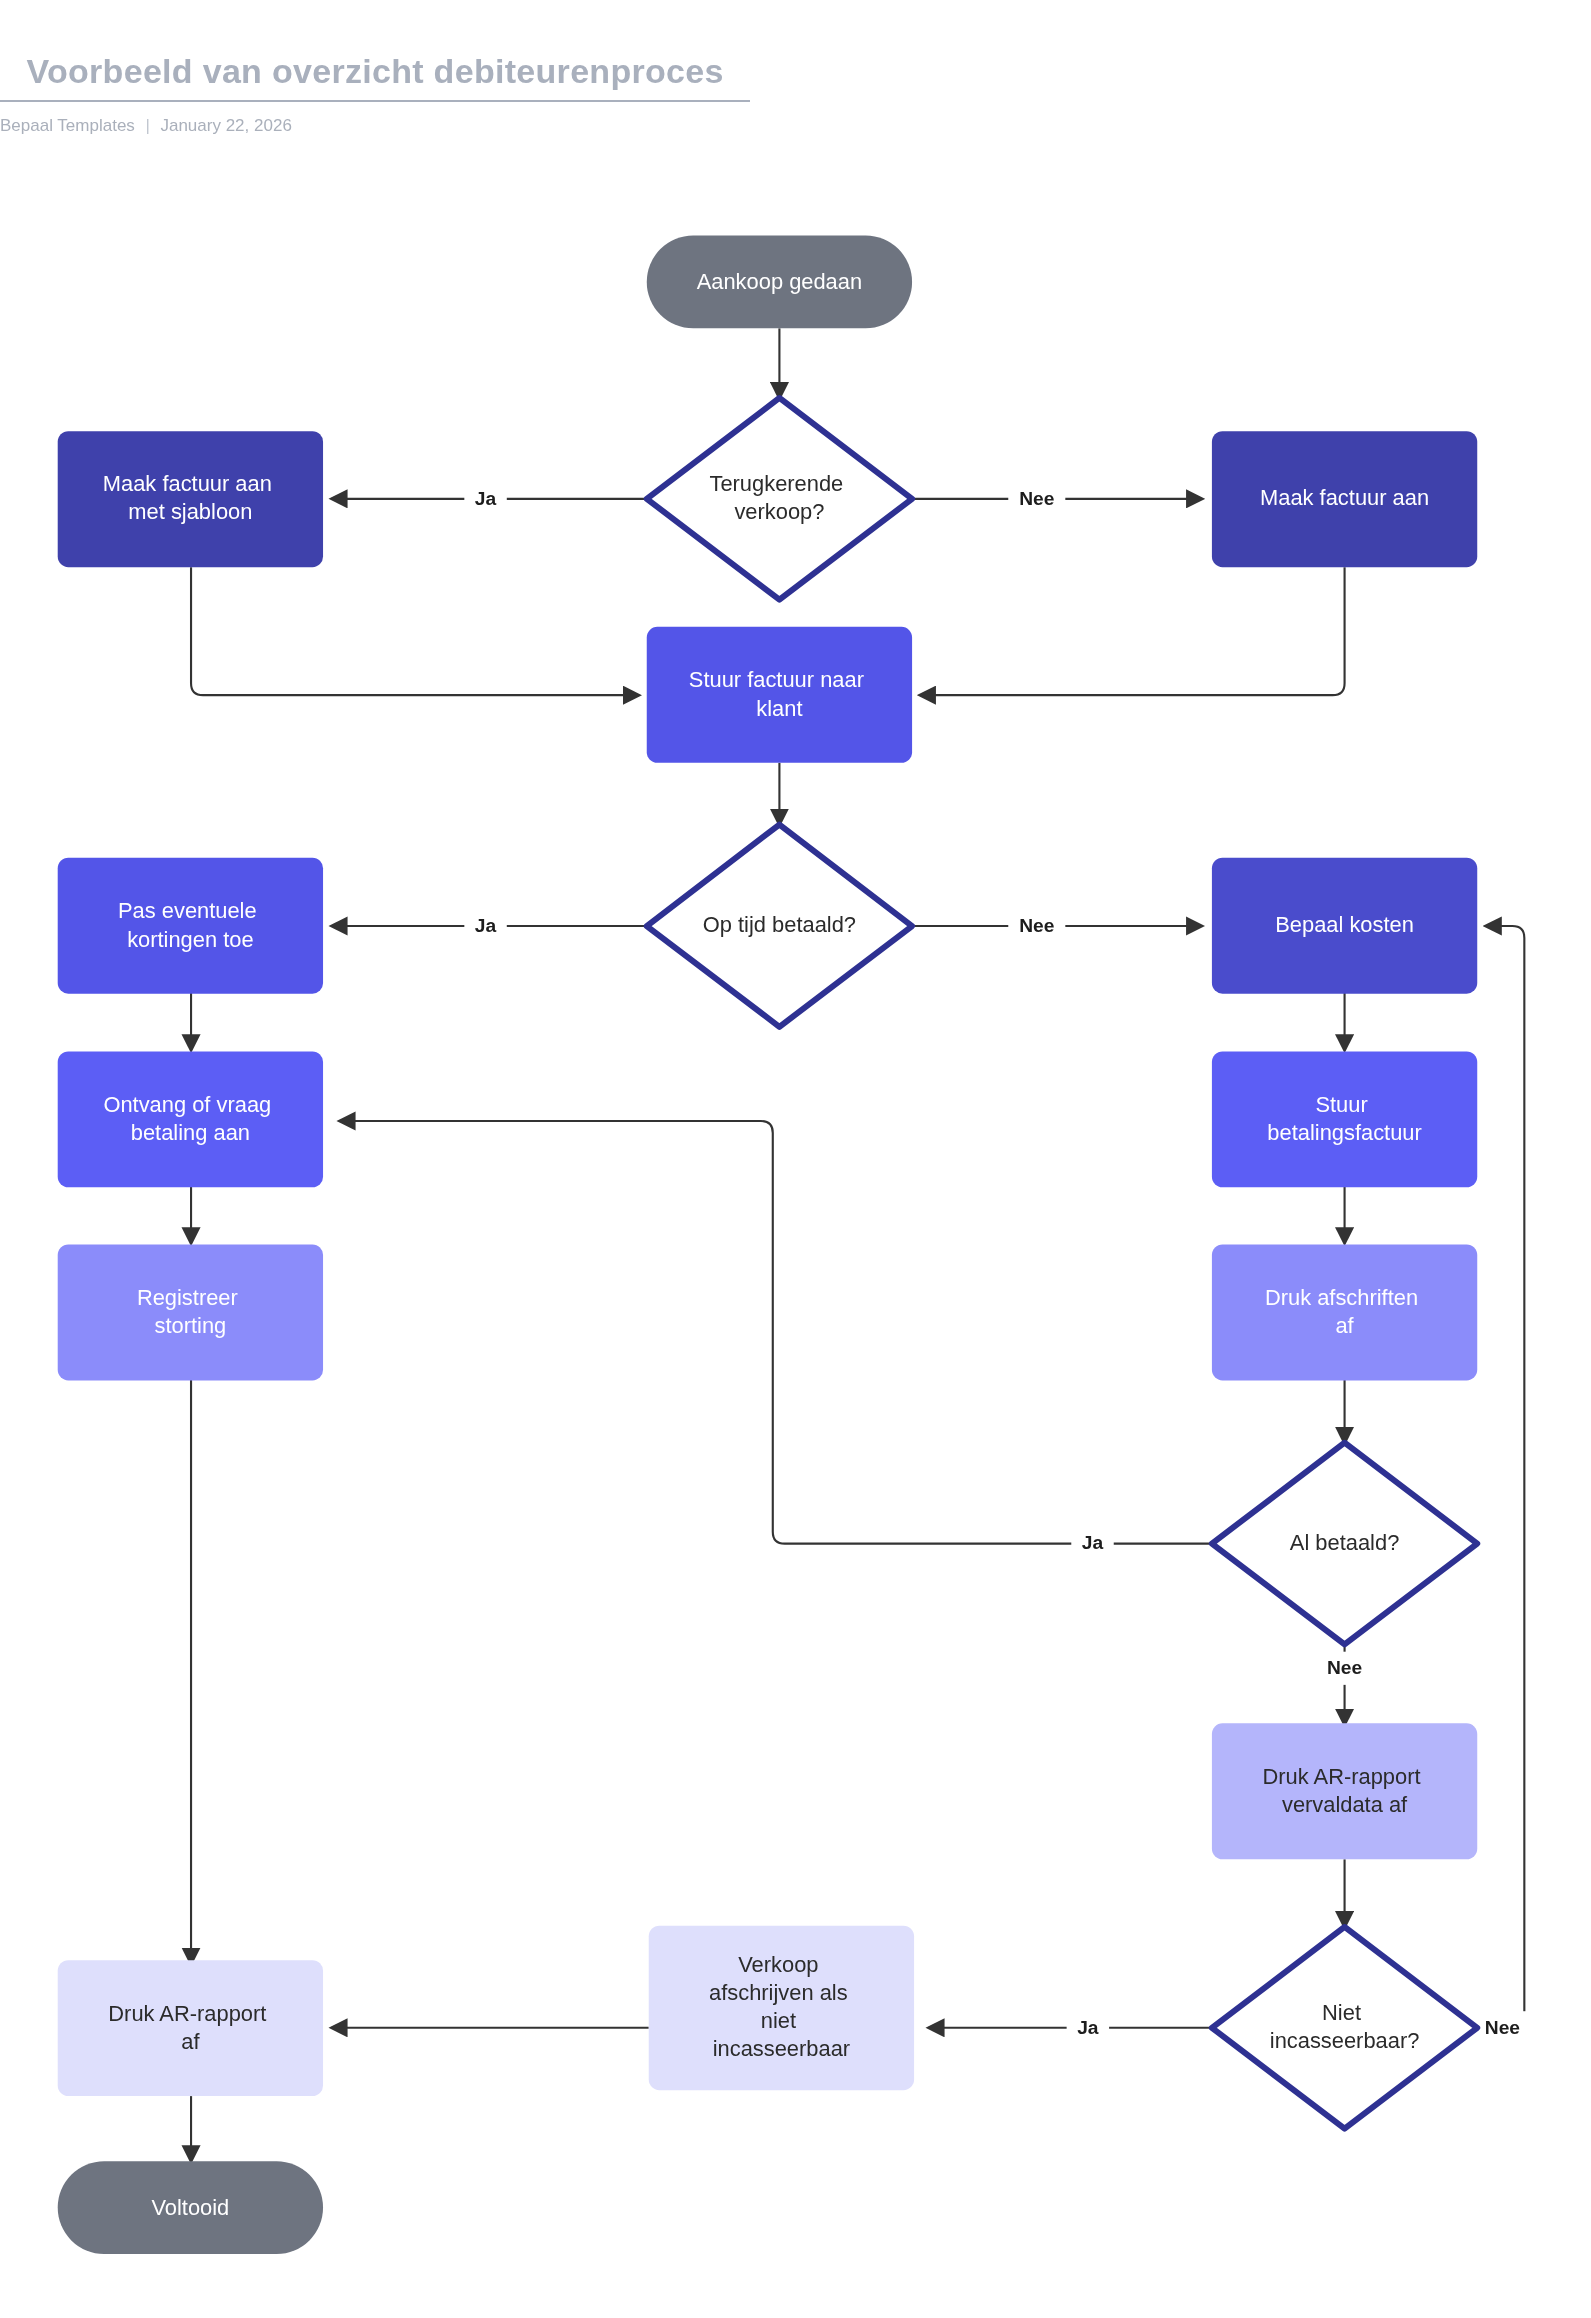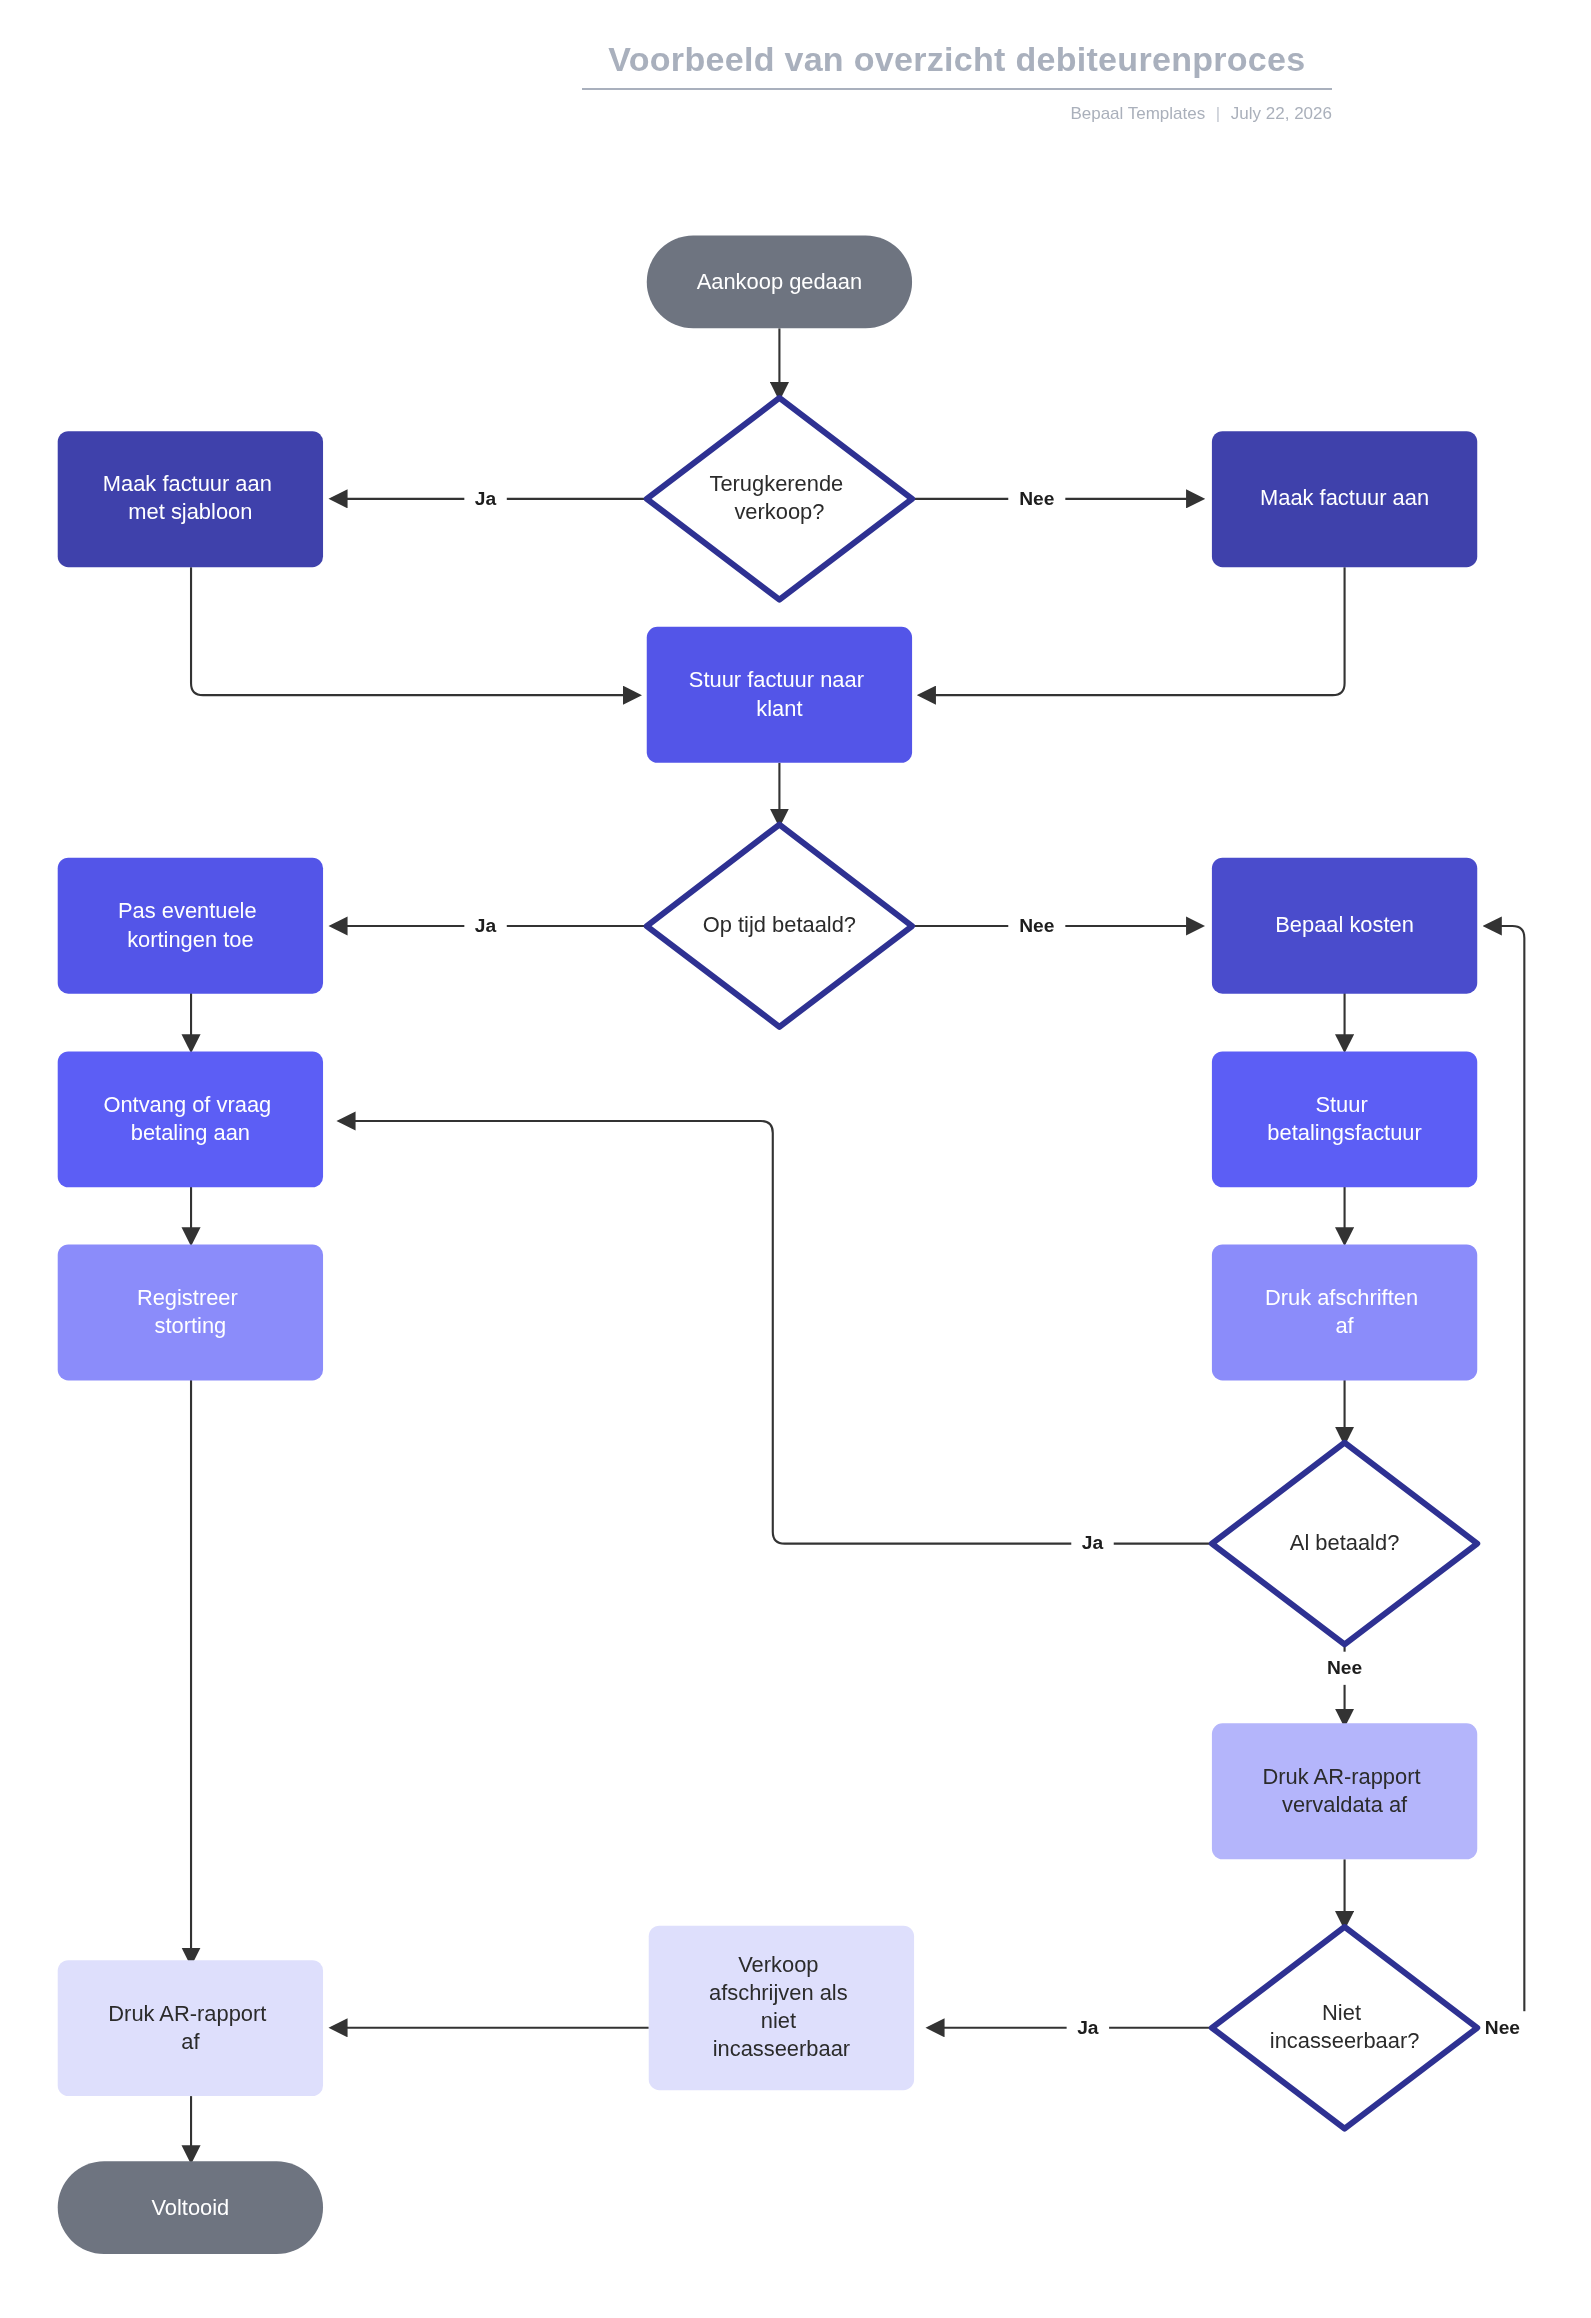--- a/index.html
+++ b/index.html
@@ -16,24 +16,24 @@
   }
   #page {
     position: relative;
     width: 1592px;
     height: 2319px;
     background: #ffffff;
   }
   
   .header {
     position: absolute;
-    top: 41px;
+    top: 53px;
     left: 0;
     width: 1332px;
-    text-align: right;
+    text-align: left;
   }
   .title-wrap {
     display: inline-block;
     padding: 0 26.5px 9.3px 26.5px;
     border-bottom: 2.7px solid #a9b0bd;
   }
   .title {
     font-size: 34px;
     font-weight: bold;
     color: #a9b0bd;
@@ -94,21 +94,21 @@
 </head>
 <body>
 
 <div id="page">
 
   <div class="header">
     <div class="title-wrap">
       <div class="title">Voorbeeld van overzicht debiteurenproces</div>
     </div>
     <div class="submeta">
-      <span>Bepaal Templates</span><span class="sep">|</span><span>July 22, 2026</span>
+      <span>Bepaal Templates</span><span class="sep">|</span><span>January 22, 2026</span>
     </div>
   </div>
 
   <svg id="flow" viewBox="0 0 2400 3496">
     <defs>
       <marker id="arrow" viewBox="0 0 12 12" refX="10" refY="6" markerWidth="9" markerHeight="9" orient="auto-start-reverse">
         <path d="M0,0 L12,6 L0,12 z" fill="#333333"></path>
       </marker>
     </defs>
 

